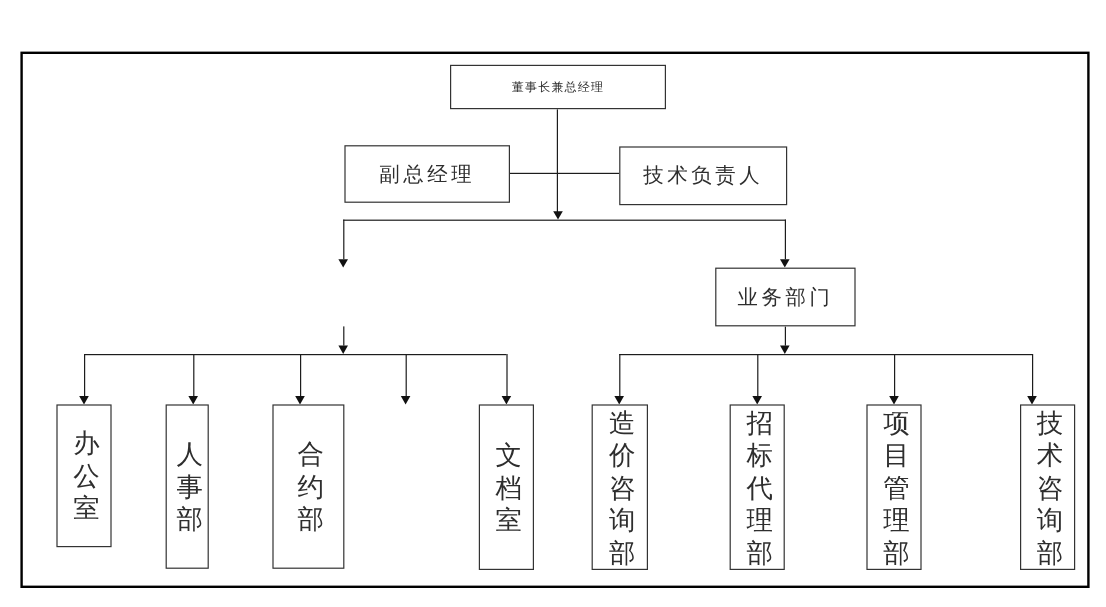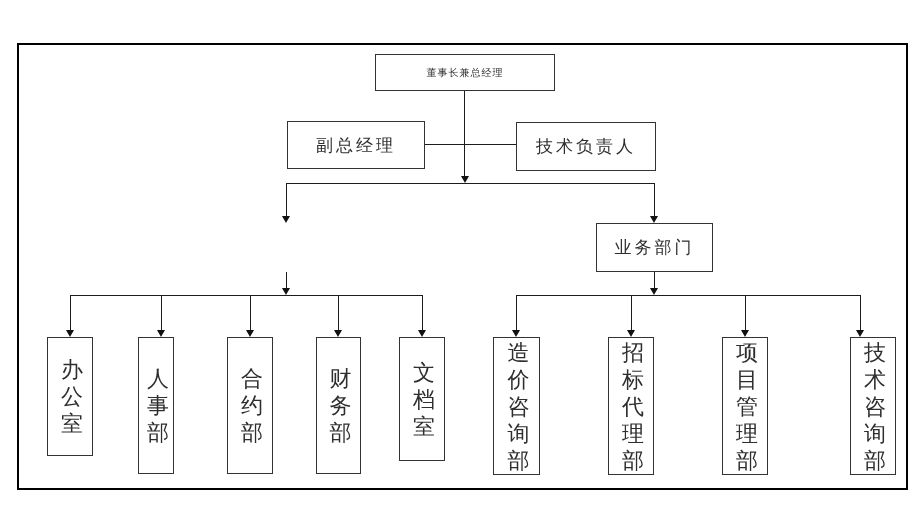--- a/index.html
+++ b/index.html
@@ -96,27 +96,24 @@
   <div class="box" style="left:596px;top:223px;width:117px;height:49px">
     <span class="ht">业务部门</span>
   </div>
 
   <div class="box" style="left:47px;top:337px;width:46px;height:119px">
     <span class="vt">办公室</span>
   </div>
   <div class="box" style="left:138px;top:337px;width:36px;height:137px">
     <span class="vt">人事部</span>
   </div>
-  <div class="box" style="left:227px;top:337px;width:46px;height:137px">
+  <div class="box" style="left:227px;top:337px;width:60px;height:137px">
     <span class="vt">合约部</span>
   </div>
-  <div class="box" style="left:316px;top:337px;width:45px;height:137px">
-    <span class="vt">财务部</span>
-  </div>
-  <div class="box" style="left:399px;top:337px;width:46px;height:124px">
+  <div class="box" style="left:399px;top:337px;width:46px;height:138px">
     <span class="vt">文档室</span>
   </div>
 
   <div class="box" style="left:493px;top:337px;width:47px;height:138px">
     <span class="vt">造价咨询部</span>
   </div>
   <div class="box" style="left:608px;top:337px;width:46px;height:138px">
     <span class="vt">招标代理部</span>
   </div>
   <div class="box" style="left:722px;top:337px;width:46px;height:138px">

